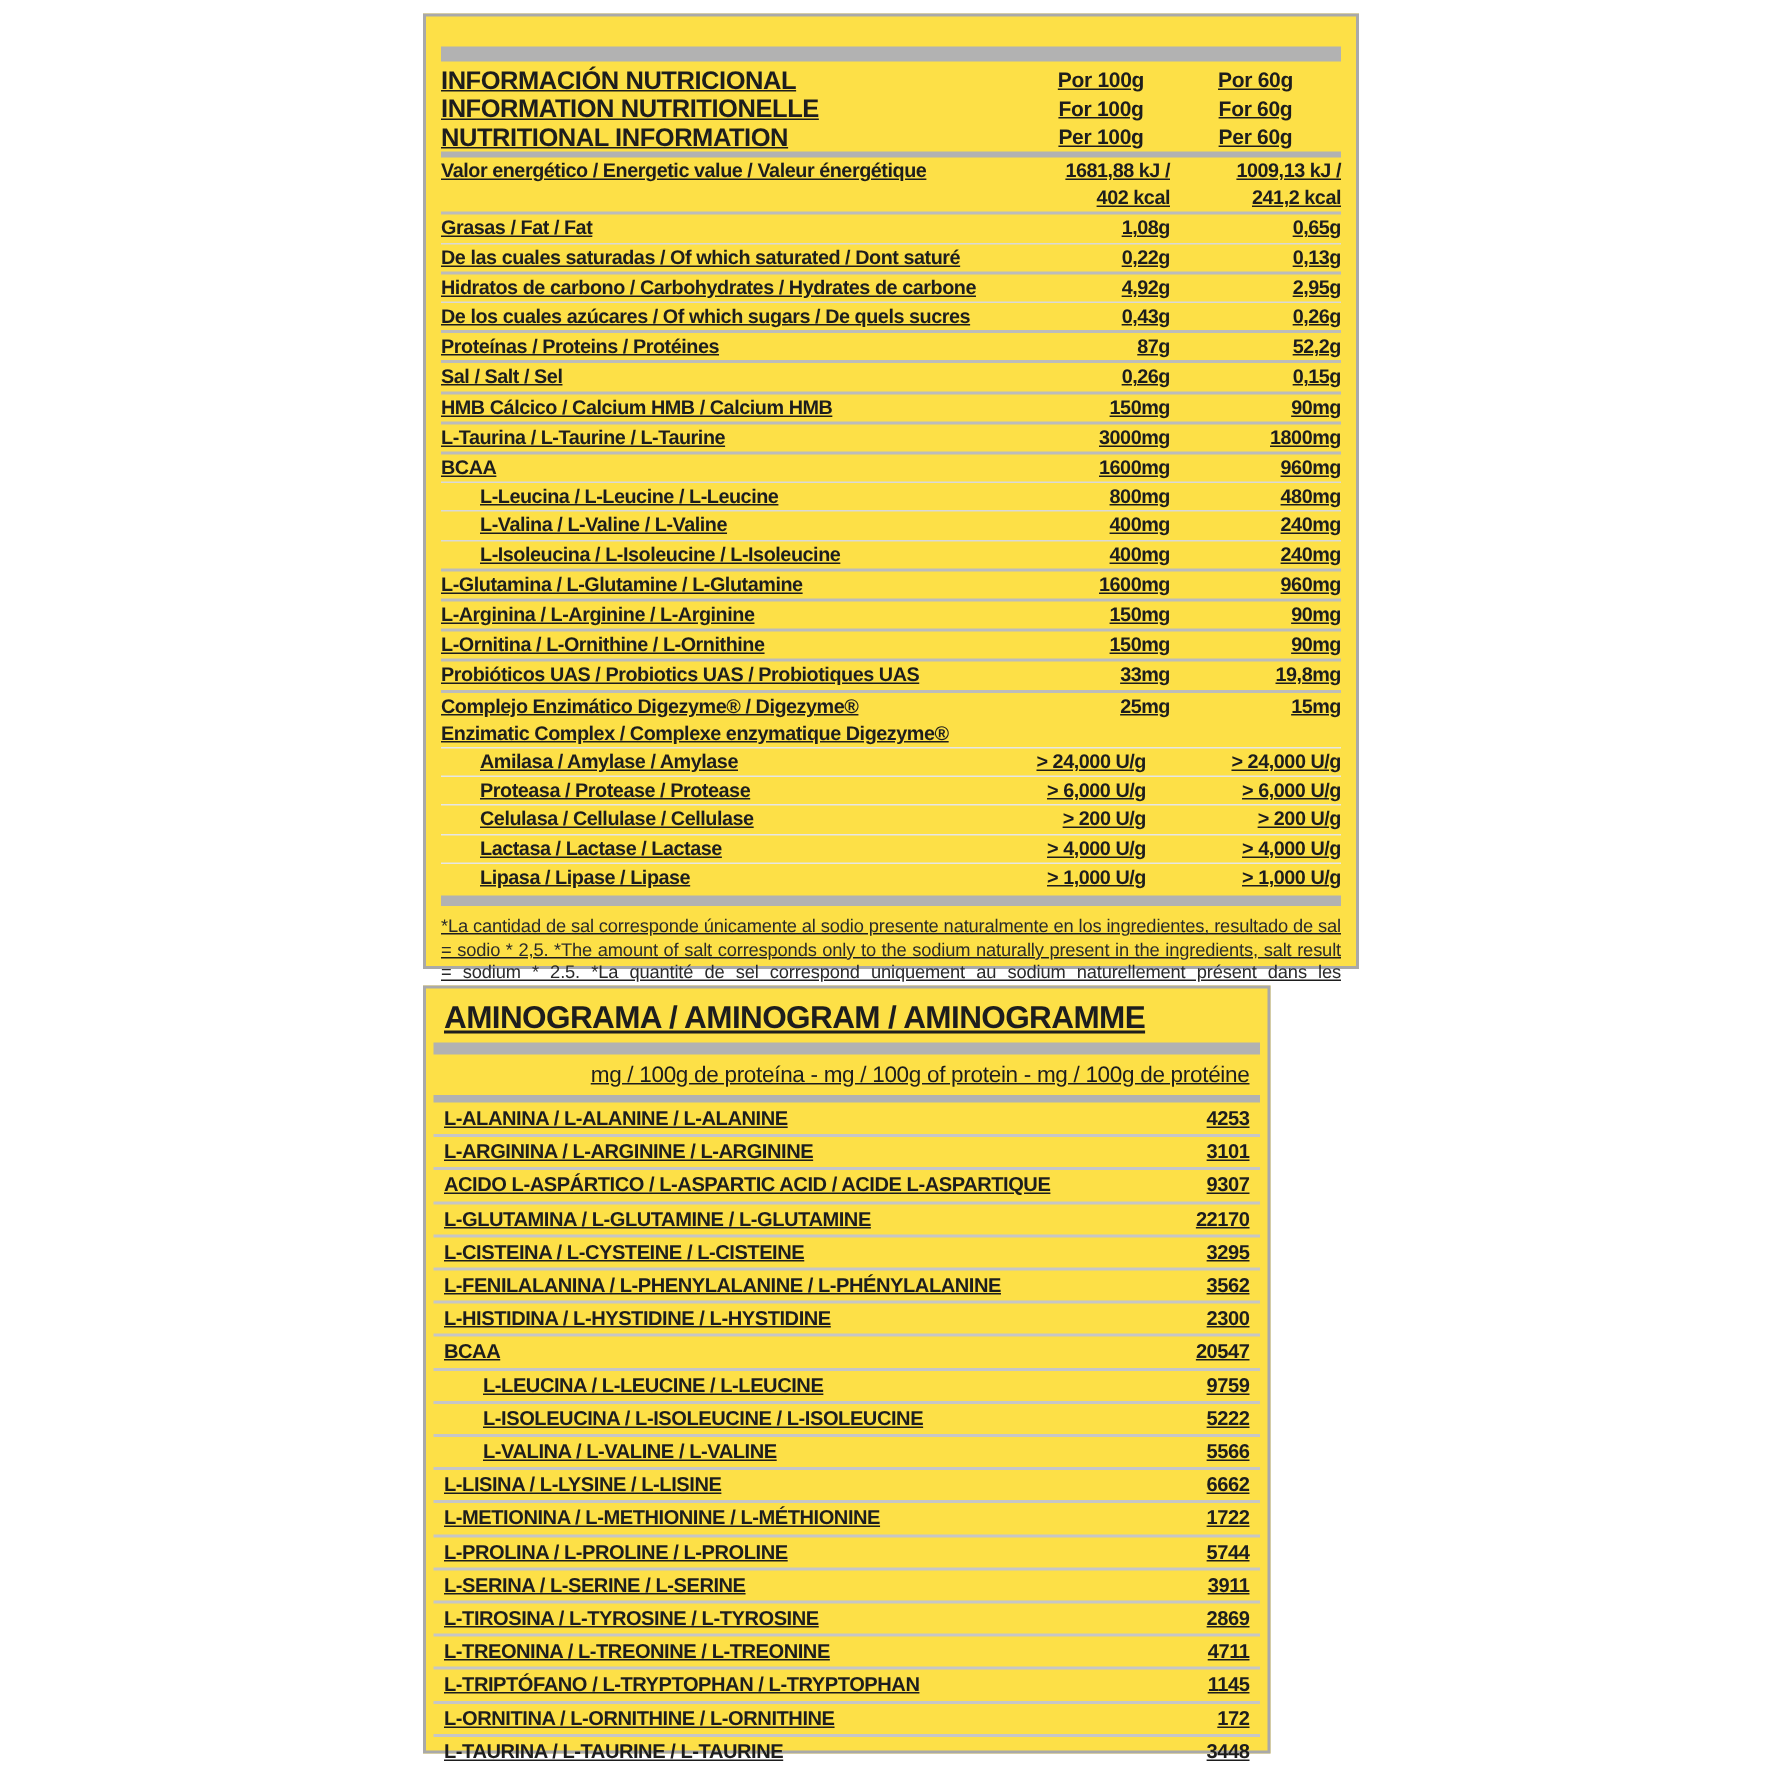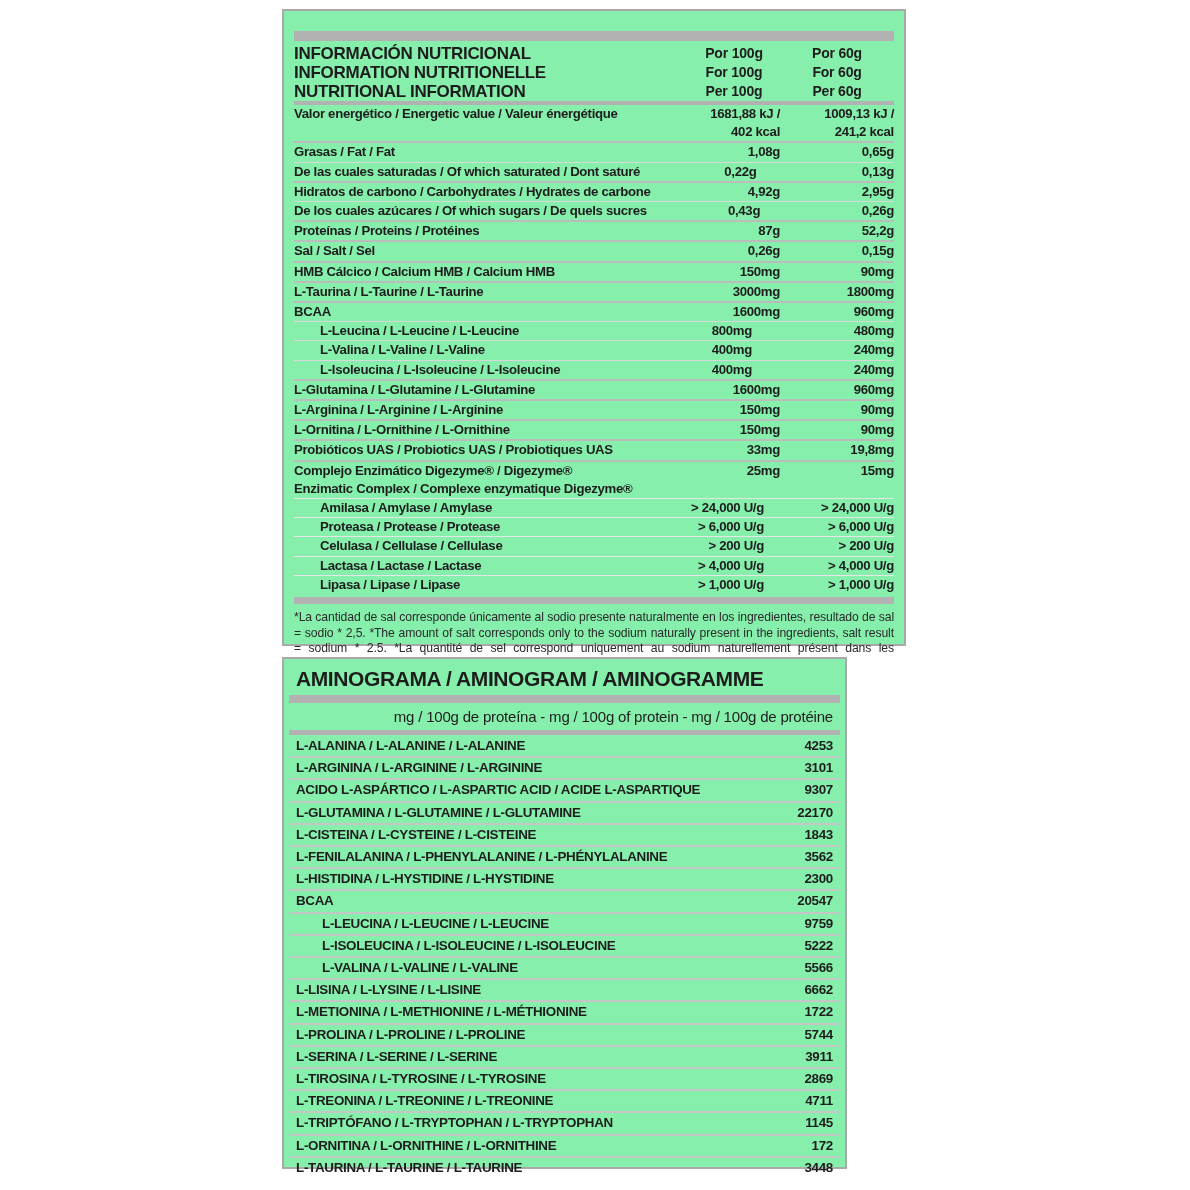--- a/index.html
+++ b/index.html
@@ -1,37 +1,37 @@
 <!DOCTYPE html>
 <html><head>
 <meta charset="utf-8">
 <style>
   html,body{margin:0;padding:0;background:#ffffff;}
   .canvas{
     position:relative;width:1190px;height:1190px;background:#fff;
     font-family:"Liberation Sans",sans-serif;color:#1d1d1d;overflow:hidden;
   }
   .panel{
-    position:absolute;background:#86efac;border:2px solid #a9a9a9;box-sizing:border-box;
+    position:absolute;background:#fde047;border:2px solid #a9a9a9;box-sizing:border-box;text-decoration:underline;
   }
   .bar{background:#b2b2b2;}
   
   .panel-nutrition{left:282px;top:9px;width:624px;height:637px;padding:0 10px;}
   .panel-nutrition .bar-top{height:10px;margin-top:20px;}
   .nf-header{display:flex;align-items:flex-start;padding-top:3px;border-bottom:4px solid #b2b2b2;}
   .nf-titles{flex:1;font-weight:bold;font-size:17px;line-height:19px;letter-spacing:-0.3px;white-space:nowrap;}
   .nf-col{font-weight:bold;font-size:14px;line-height:19px;white-space:pre-line;text-align:center;letter-spacing:-0.2px;}
   .nf-col.c100{width:92px;}
   .nf-col.c60{width:114px;}
   .nf-row{display:flex;font-weight:bold;font-size:13.2px;line-height:18.2px;letter-spacing:-0.3px;}
   .nf-row .label{flex:1;white-space:nowrap;}
   .nf-row .v100{width:92px;text-align:right;white-space:pre-line;}
   .nf-row .v60{width:114px;text-align:right;white-space:pre-line;}
   .nf-row.main{border-top:2px solid #bcbcbc;}
-  .nf-row.sub{border-top:1px solid #d9d9d9;gap:28px;}
+  .nf-row.sub{border-top:1px solid #d9d9d9;}
   .nf-row.sub2{border-top:1px solid #e6e6e6;gap:16px;}
   .nf-row.first,.nf-row.cont{border-top:none;justify-content:center;}
   .nf-row.indent .label{padding-left:26px;}
   .panel-nutrition .bar-mid{height:7px;margin-top:3px;}
   .footnote{
     margin:6px 0 0 0;font-size:12.2px;line-height:15.6px;font-weight:normal;
     text-align:justify;letter-spacing:-0.1px;color:#2a2a2a;
   }
   
   .panel-amino{left:282px;top:657px;width:565px;height:512px;padding:0 5px;}
@@ -217,21 +217,21 @@
         <div class="am-row">
         <div class="label">ACIDO L-ASPÁRTICO / L-ASPARTIC ACID / ACIDE L-ASPARTIQUE</div>
         <div class="val">9307</div>
       </div>
         <div class="am-row">
         <div class="label">L-GLUTAMINA / L-GLUTAMINE / L-GLUTAMINE</div>
         <div class="val">22170</div>
       </div>
         <div class="am-row">
         <div class="label">L-CISTEINA / L-CYSTEINE / L-CISTEINE</div>
-        <div class="val">1843</div>
+        <div class="val">3295</div>
       </div>
         <div class="am-row">
         <div class="label">L-FENILALANINA / L-PHENYLALANINE / L-PHÉNYLALANINE</div>
         <div class="val">3562</div>
       </div>
         <div class="am-row">
         <div class="label">L-HISTIDINA / L-HYSTIDINE / L-HYSTIDINE</div>
         <div class="val">2300</div>
       </div>
         <div class="am-row">

